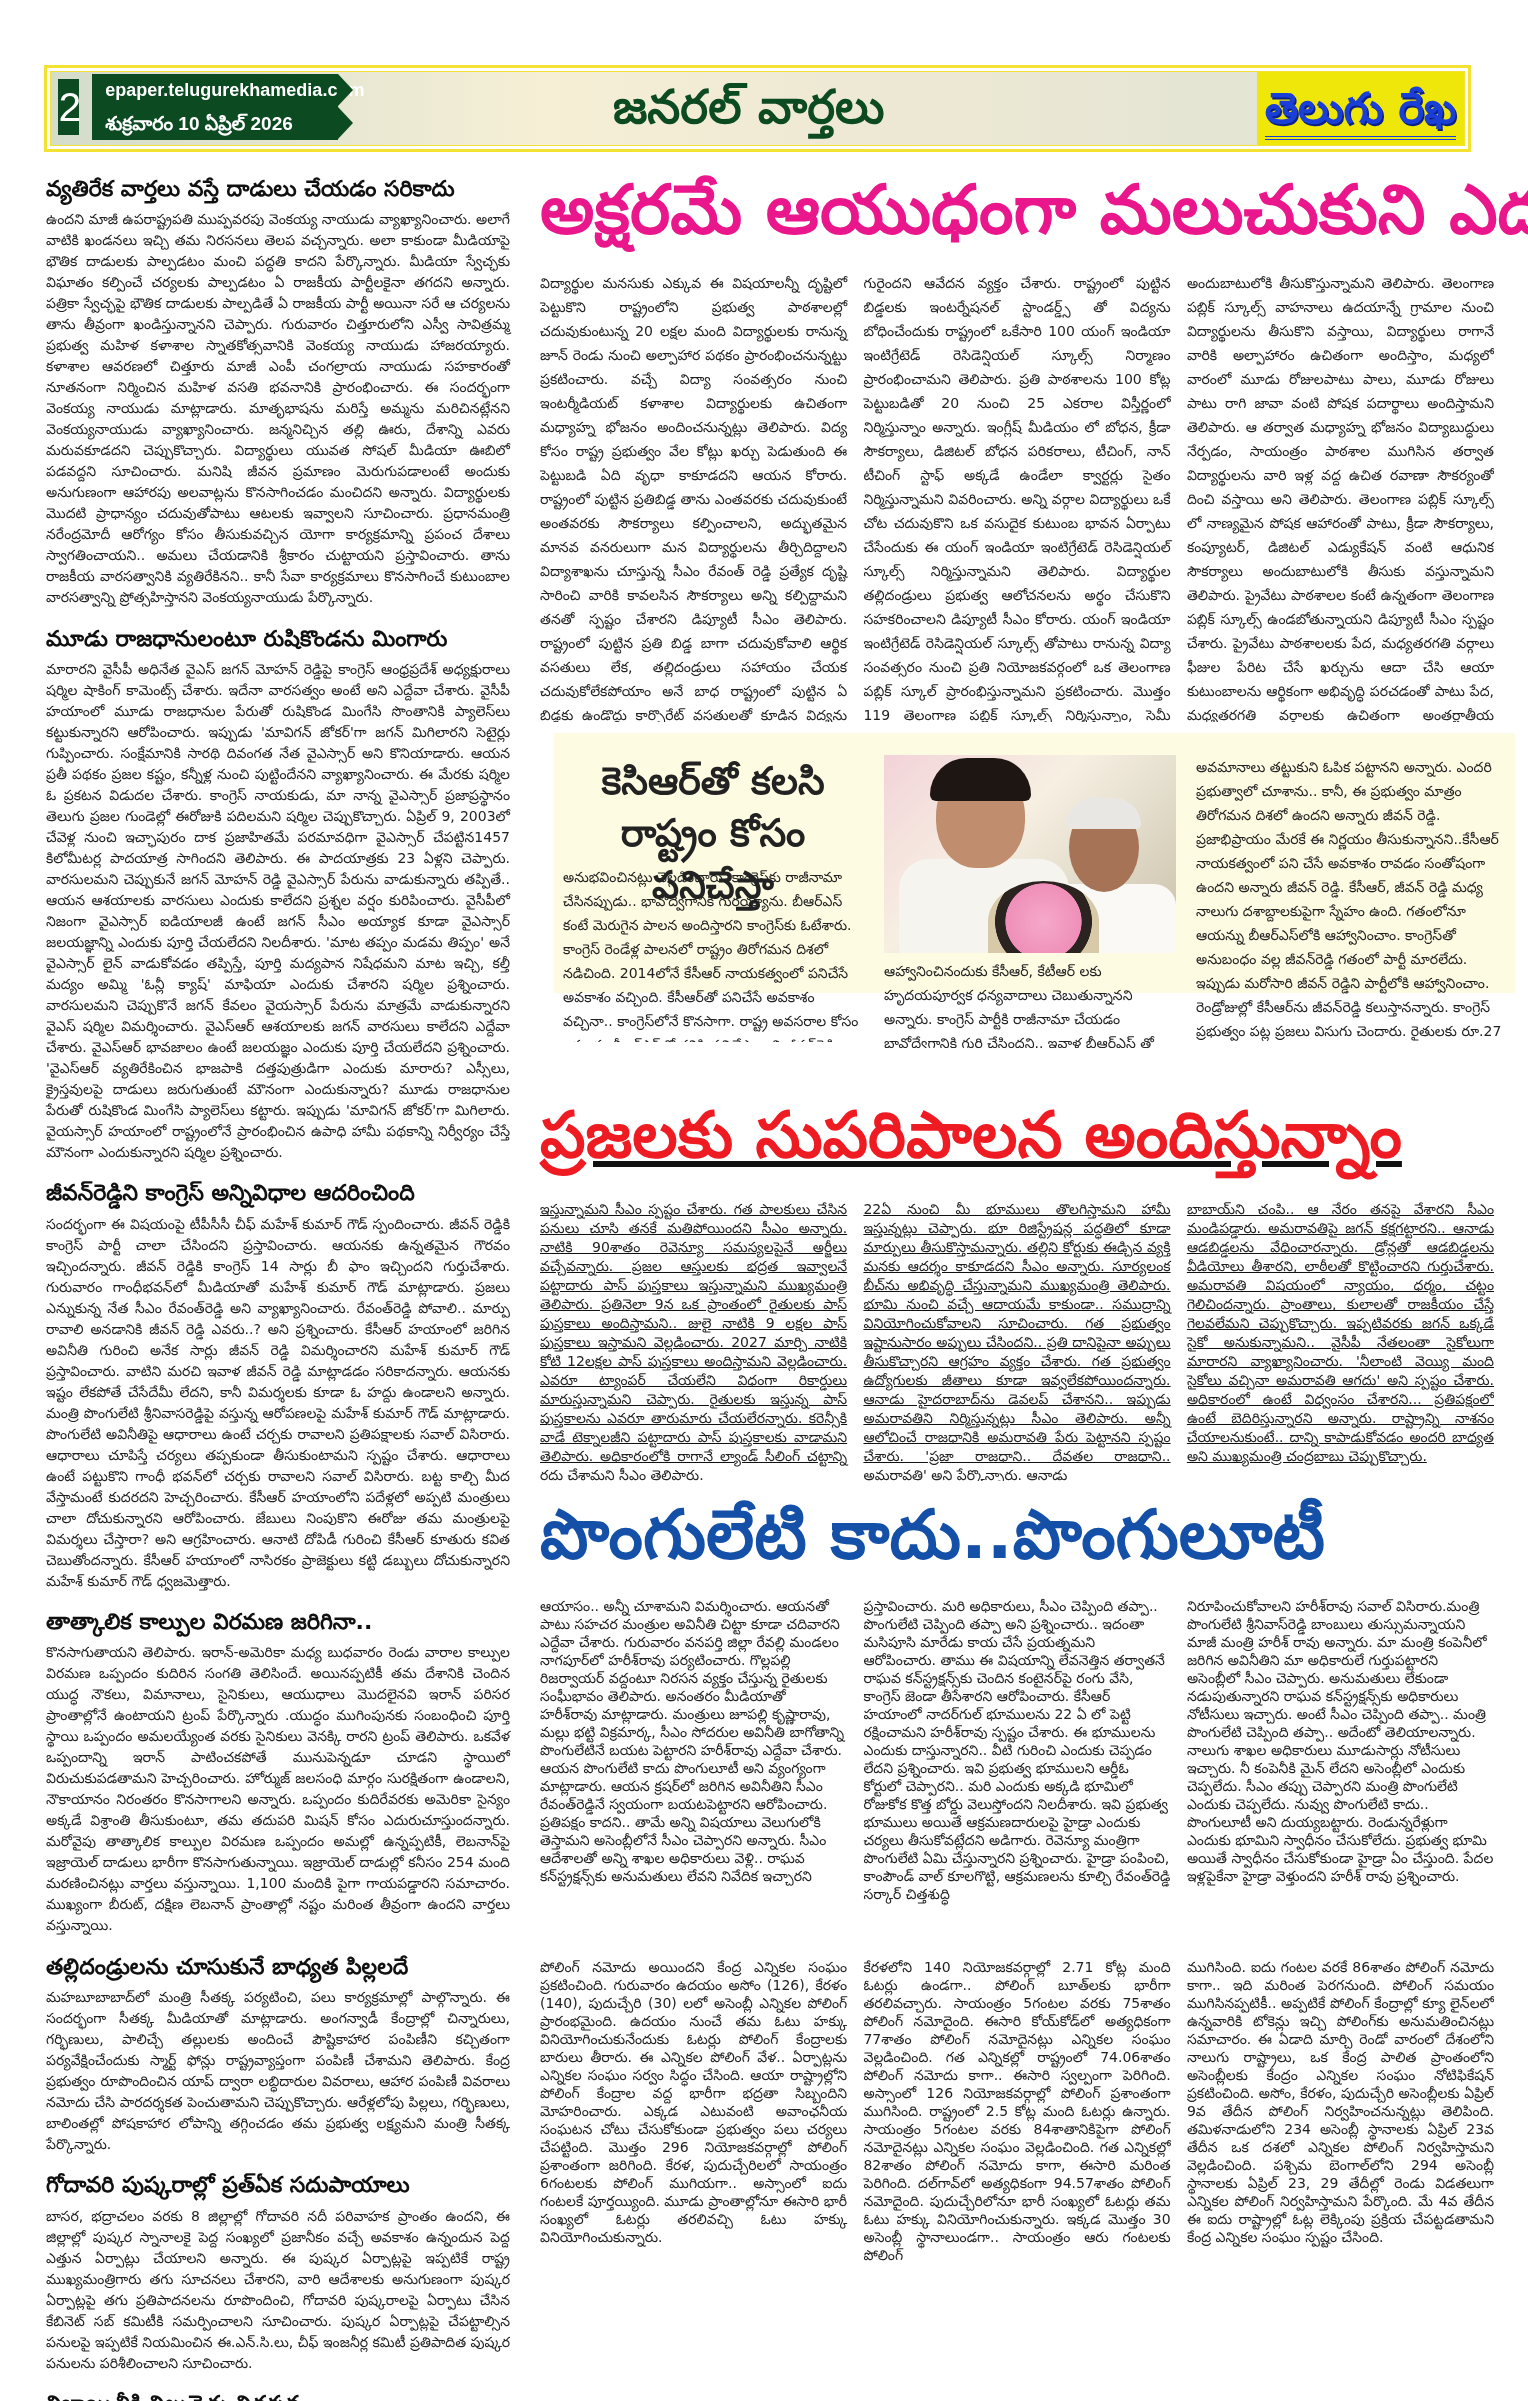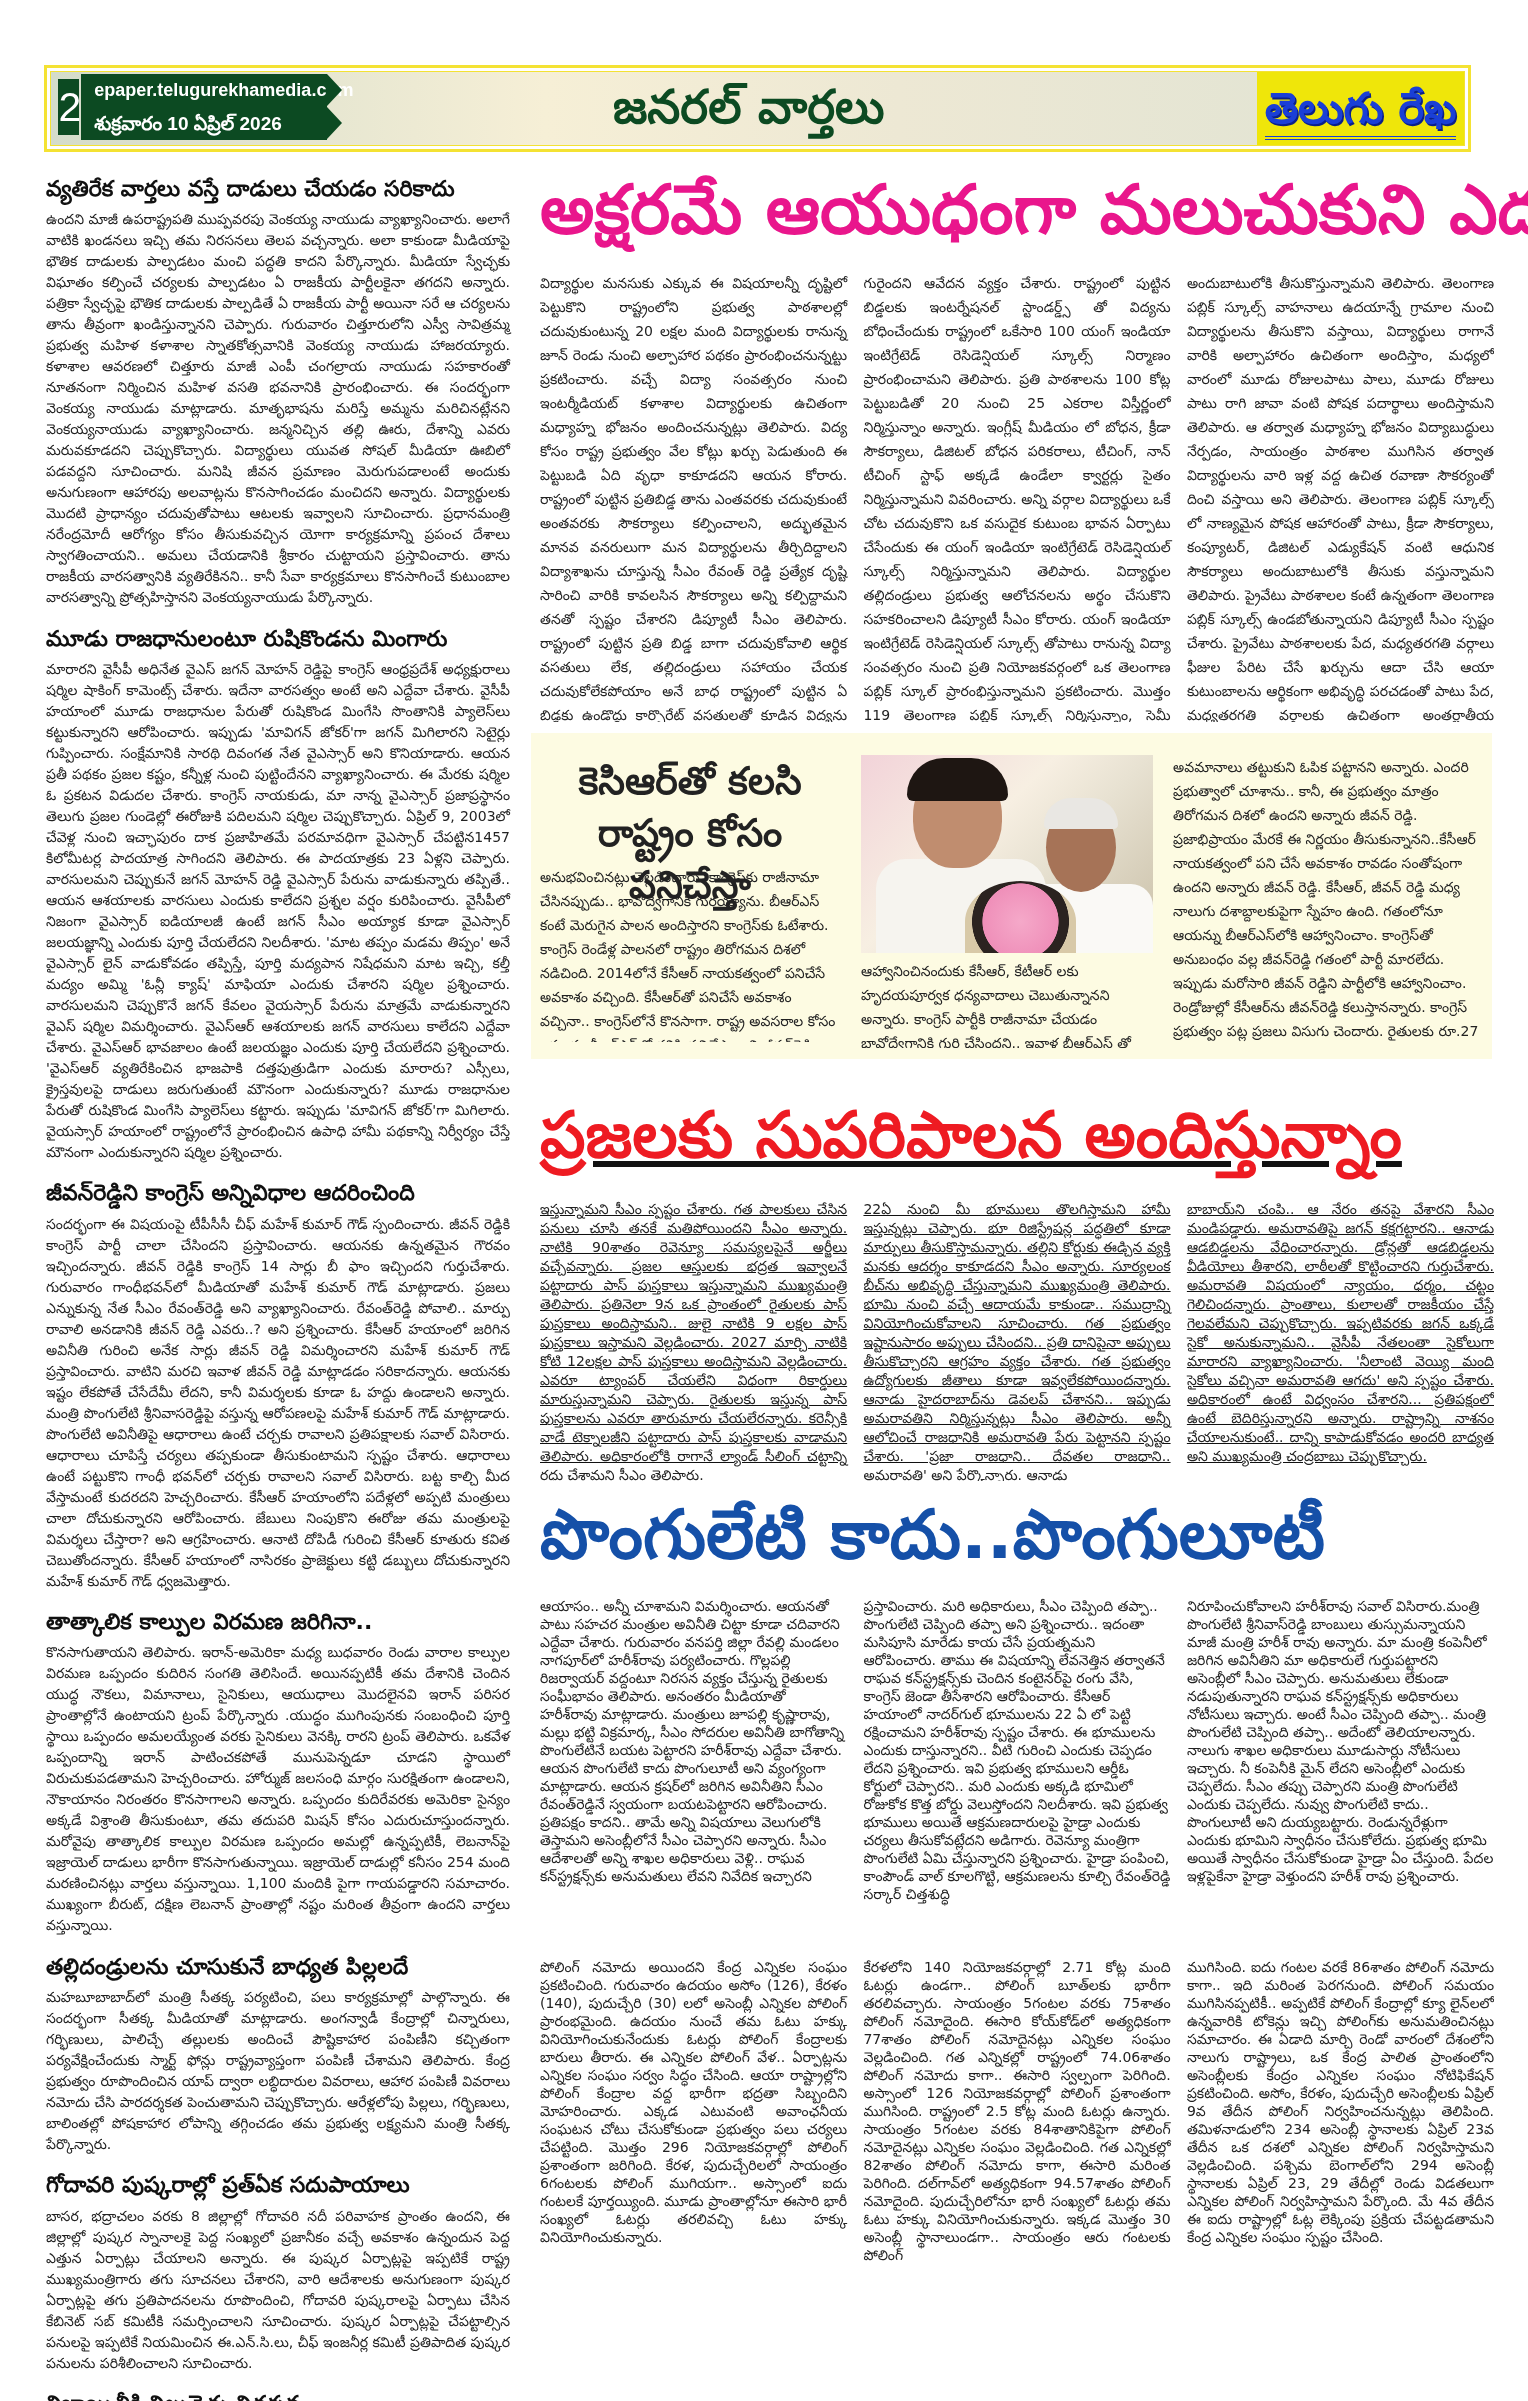--- a/index.html
+++ b/index.html
@@ -2,39 +2,39 @@
 <html style="font-size:12px"><head>
 <meta charset="utf-8">
 <style>
   html, body { margin:0; padding:0; background:#ffffff; }
   body { width:1528px; height:2401px; position:relative; overflow:hidden; font-family:"DejaVu Sans", sans-serif; color:#111; }
   .abs { position:absolute; }
   
   .masthead { left:44px; top:65px; width:1427px; height:87px; border:3px solid #f4e233; background:#fff; box-sizing:border-box; }
   .mast-inner { position:absolute; left:3px; top:3px; right:3px; bottom:3px; border:1.5px solid #f4e233; background:linear-gradient(90deg,#d4dccb 0%,#f6efd6 35%,#ede8d4 60%,#dfe3d3 100%); }
   .page-no { left:7.4px; top:7.4px; width:21px; height:56px; background:#0c4a22; color:#fff; font-size:41px; line-height:56px; text-align:center; font-family:"Liberation Sans", sans-serif; }
-  .mast-tag { left:30px; height:33px; width:118px; background:#0c4a22; color:#fff; font-size:16.3px; line-height:33px; padding-left:13.3px; font-family:"Liberation Sans", sans-serif; font-weight:bold; }
+  .mast-tag { left:41px; height:33px; width:118px; background:#0c4a22; color:#fff; font-size:16.3px; line-height:33px; padding-left:13.3px; font-family:"Liberation Sans", sans-serif; font-weight:bold; }
   .mast-tag:after { content:""; position:absolute; right:-15px; top:0; border-left:15px solid #0c4a22; border-top:16.3px solid transparent; border-bottom:16.3px solid transparent; }
   .mast-tag.url { top:1.5px; width:233px; font-size:18px; }
   .mast-tag.date { top:35px; width:233px; font-size:19px; }
   .section-title { left:562px; top:7.4px; font-size:47px; line-height:56px; color:#0c4a22; font-weight:bold; font-family:"DejaVu Sans", sans-serif; }
   .brand { right:0; top:0; width:207px; height:100%; background:#efe60a; text-align:center; }
   .brand span { display:inline-block; margin-top:9px; font-size:43px; font-weight:bold; color:#1a3fd6; text-shadow:1.5px 1.5px 0 #0a1f8a; border-bottom:4.4px double #1a3fd6; line-height:55px; }
   
   .leftcol { left:46px; top:172px; width:464px; }
   .lh { font-size:22px; font-weight:bold; line-height:33px; margin:0 0 4.4px 0; color:#111; }
   .lp { font-size:14px; line-height:21px; text-align:justify; margin:0 0 13.3px 0; color:#222; }
   
   .headline { font-weight:bold; line-height:1; white-space:nowrap; }
   .hl-pink { color:#e9168c; }
   .hl-red { color:#ee1b22; }
   .hl-blue { color:#1550a8; }
   .cols3 { display:flex; gap:16.3px; }
   .cols3 .col { flex:1; font-size:14px; line-height:24px; text-align:justify; color:#222; }
-  .inset { left:531px; top:733px; width:961px; height:326px; background:#fdfbe2; }
+  .inset { left:554px; top:733px; width:961px; height:260px; background:#fdfbe2; }
   .inset-head { position:absolute; left:18.5px; top:22px; width:281px; text-align:center; font-size:38px; font-weight:bold; line-height:52px; color:#222; }
   .inset-col { position:absolute; font-size:14px; line-height:24px; color:#222; }
   .photo { position:absolute; left:330px; top:22px; width:292px; height:198px; background:linear-gradient(135deg,#f2d3d9 0%,#f7efe2 40%,#e7e1d1 60%,#c9bfa7 100%); overflow:hidden; }
   .photo .p1 { position:absolute; left:52px; top:9px; width:89px; height:104px; border-radius:50% 50% 45% 45%; background:#c08d6f; }
   .photo .p1h { position:absolute; left:46px; top:3px; width:101px; height:43px; border-radius:44px 44px 7.4px 7.4px; background:#1e1612; }
   .photo .p1b { position:absolute; left:15px; top:104px; width:170px; height:104px; border-radius:30px 30px 0 0; background:#f6f4ef; }
   .photo .p2 { position:absolute; left:185px; top:48px; width:70px; height:89px; border-radius:50%; background:#a67357; }
   .photo .p2h { position:absolute; left:183px; top:43px; width:74px; height:31px; border-radius:37px 37px 6px 6px; background:#e9e7e3; }
   .photo .p2b { position:absolute; left:163px; top:129px; width:129px; height:81px; border-radius:22px 22px 0 0; background:#faf9f6; }
   .photo .bq { position:absolute; left:104px; top:126px; width:111px; height:81px; border-radius:50% 50% 7.4px 7.4px; background:radial-gradient(circle,#f5a9c9 0%,#ef8fb9 55%,#2b2320 56%,#2b2320 70%,#d8c9a8 71%); }

